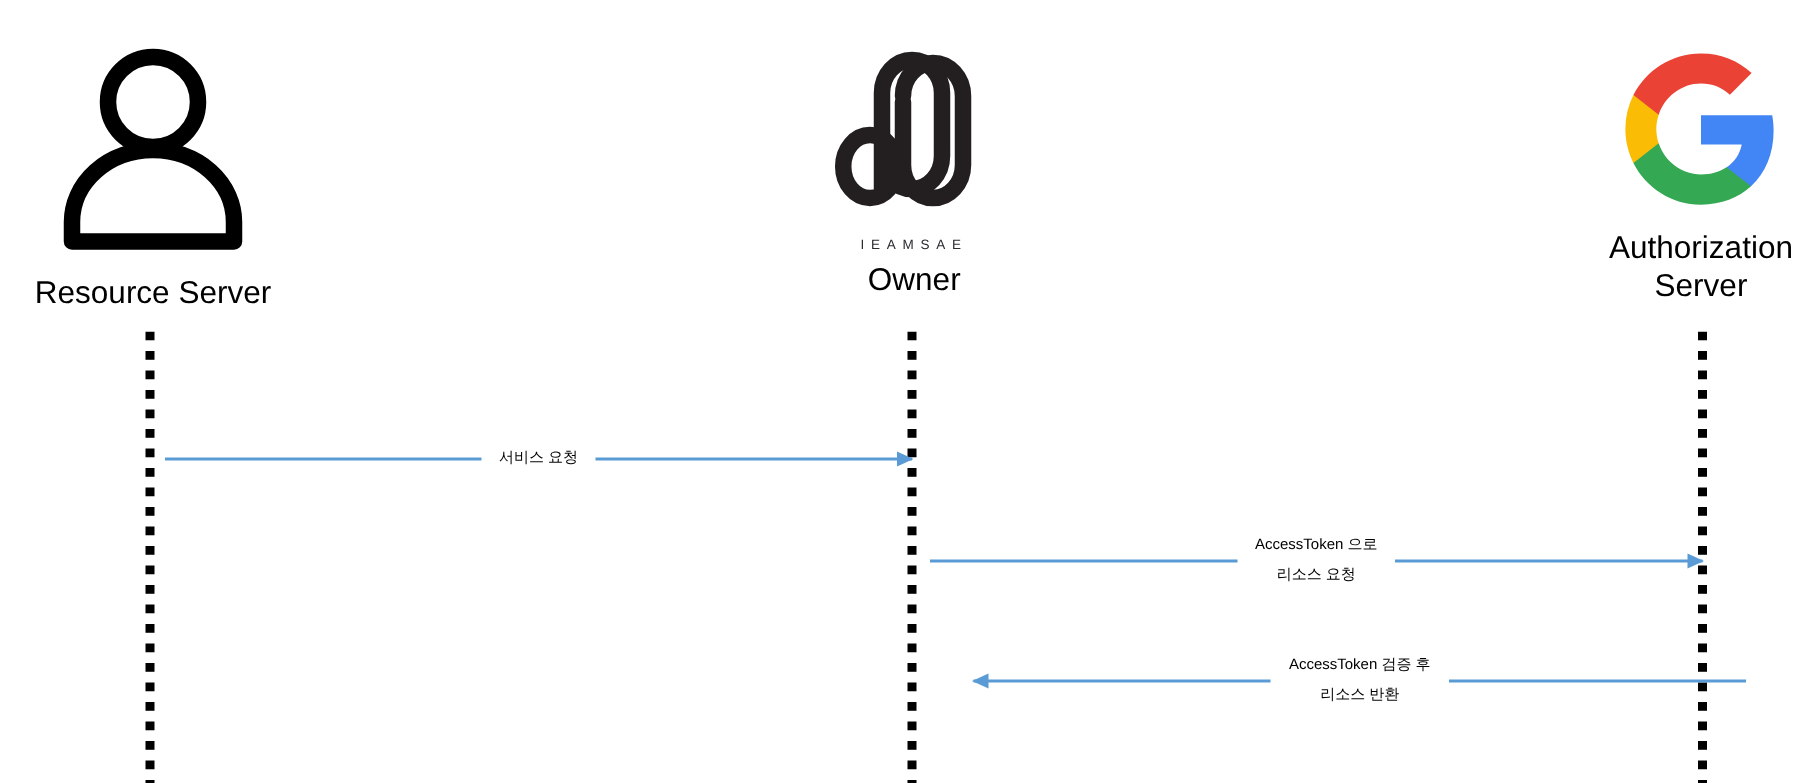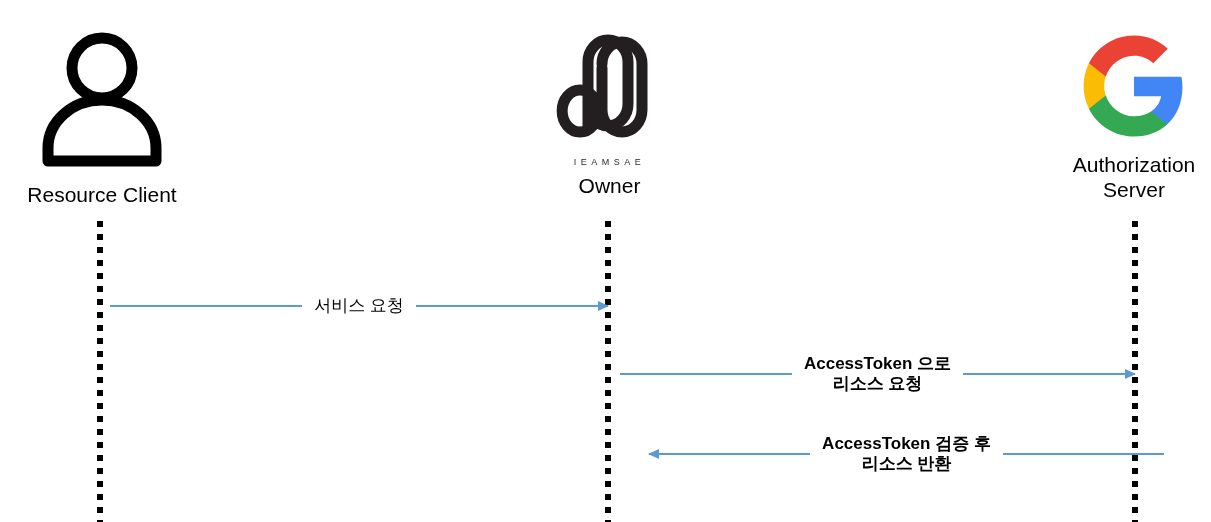--- a/index.html
+++ b/index.html
@@ -73,28 +73,28 @@
     align-items: center;
   }
   .msg-line {
     flex: 1 1 auto;
     height: 2px;
     background: #5b9bd5;
     position: relative;
   }
   .msg-label {
     flex: 0 0 auto;
-    font-size: 17px;
+    font-size: 10px;
     line-height: 20px;
     text-align: center;
     color: #000000;
     white-space: pre-line;
     padding: 0 12px;
   }
-  .msg-label.bold { font-weight: bold; }
+  .msg-label.bold { font-weight: normal; }
 
   .arrowhead {
     position: absolute;
     top: 50%;
     width: 0;
     height: 0;
     border-top: 5.5px solid transparent;
     border-bottom: 5.5px solid transparent;
   }
   .arrowhead.right {
@@ -113,21 +113,21 @@
 
 <div id="canvas">
 
   <div class="actor" id="actor-resource-owner">
     <span class="actor-icon">
       <svg width="125" height="140" viewBox="0 0 125 140" xmlns="http://www.w3.org/2000/svg">
         <circle cx="62" cy="40" r="30" fill="none" stroke="#000000" stroke-width="11"></circle>
         <path d="M8 133 L8 120 A54 48 0 0 1 116 120 L116 133 Z" fill="none" stroke="#000000" stroke-width="11" stroke-linejoin="round"></path>
       </svg>
     </span>
-    <span class="actor-label">Resource Client</span>
+    <span class="actor-label">Resource Server</span>
   </div>
 
   <div class="actor" id="actor-client">
     <span class="actor-icon">
       <svg width="120" height="115" viewBox="0 0 120 115" xmlns="http://www.w3.org/2000/svg">
         <g fill="none" stroke="#231f20" stroke-width="11" stroke-linecap="round">
           <path d="M30 100 A17 20 0 0 1 30 58 A17 20 0 0 1 30 100 Z"></path>
           <path d="M38 96 L38 30 A20 22 0 0 1 78 30 L78 72 A20 22 0 0 1 38 72"></path>
           <path d="M52 32 A20 22 0 0 1 92 32 L92 78 A20 22 0 0 1 52 78 L52 36"></path>
         </g>

